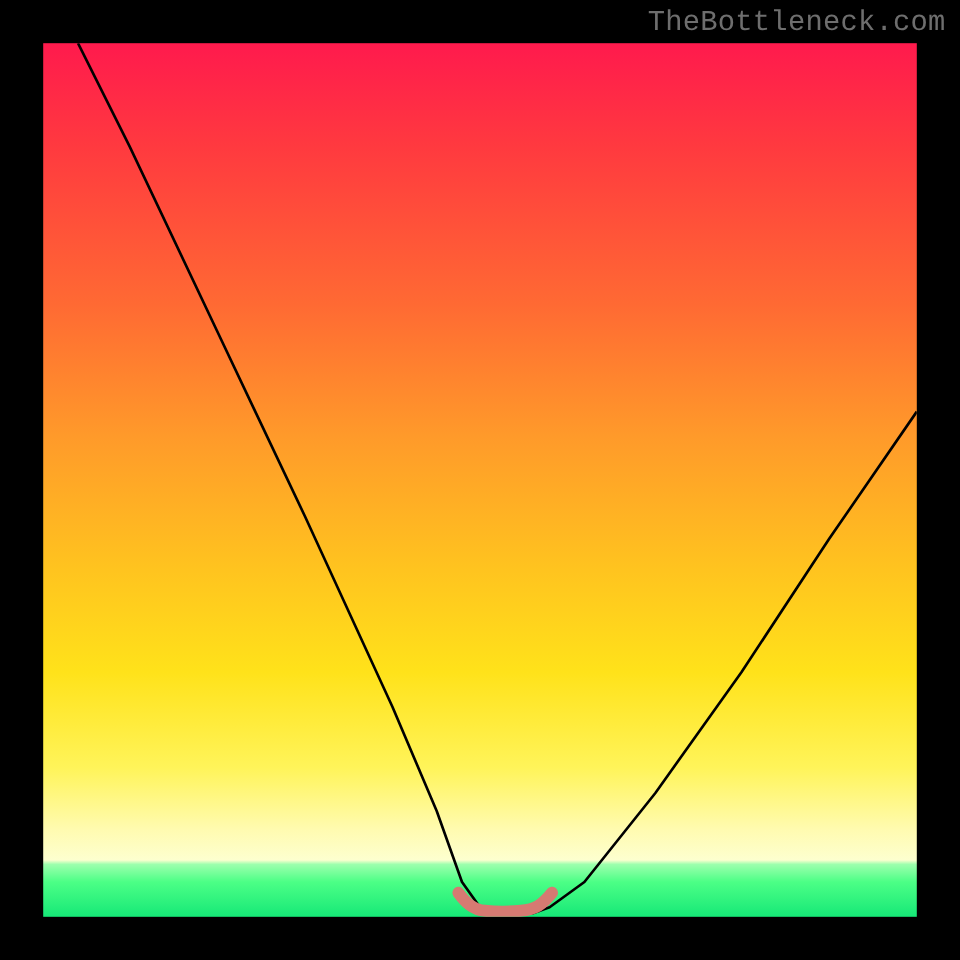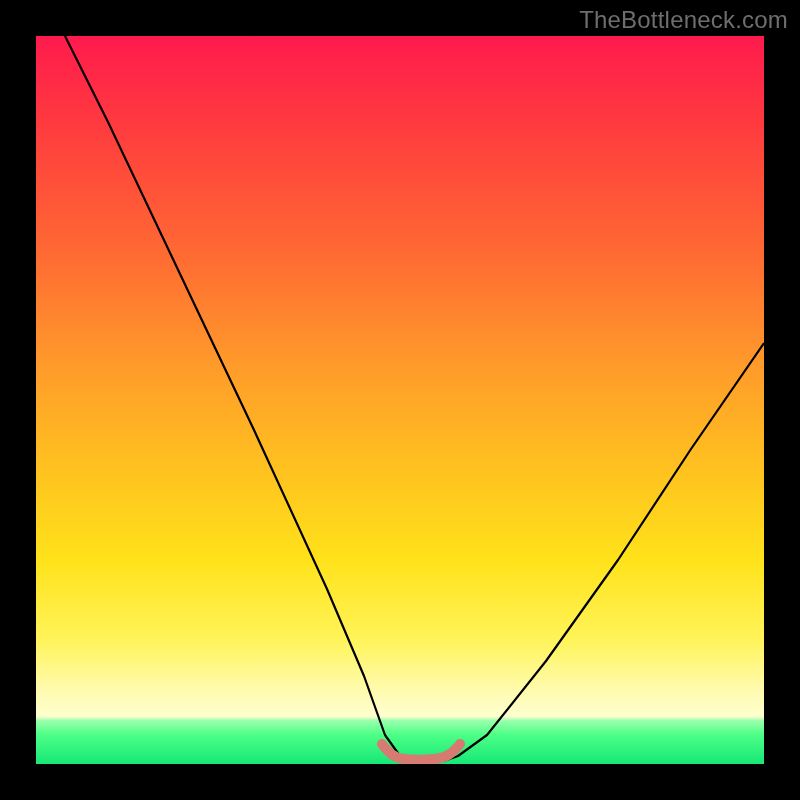--- a/index.html
+++ b/index.html
@@ -11,20 +11,21 @@
     overflow: hidden;
     font-family: Arial, Helvetica, sans-serif;
   }
   .frame {
     position: absolute;
     top: 0;
     left: 0;
     width: 800px;
     height: 800px;
     background: #000;
+    font-family: Liberation Mono, monospace;
   }
   .plot-area {
     position: absolute;
     top: 36px;
     left: 36px;
     width: 728px;
     height: 728px;
     
     background:
       linear-gradient(

